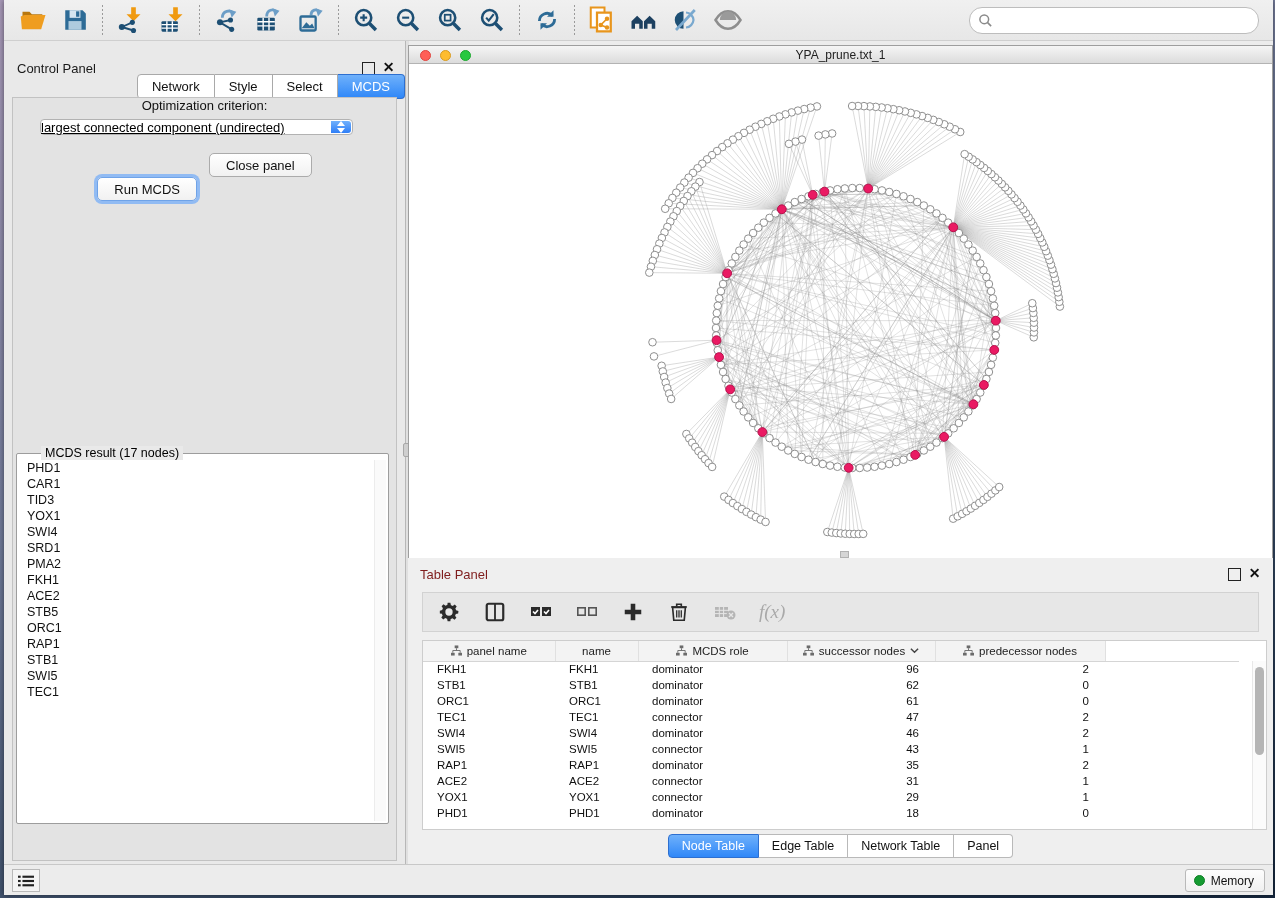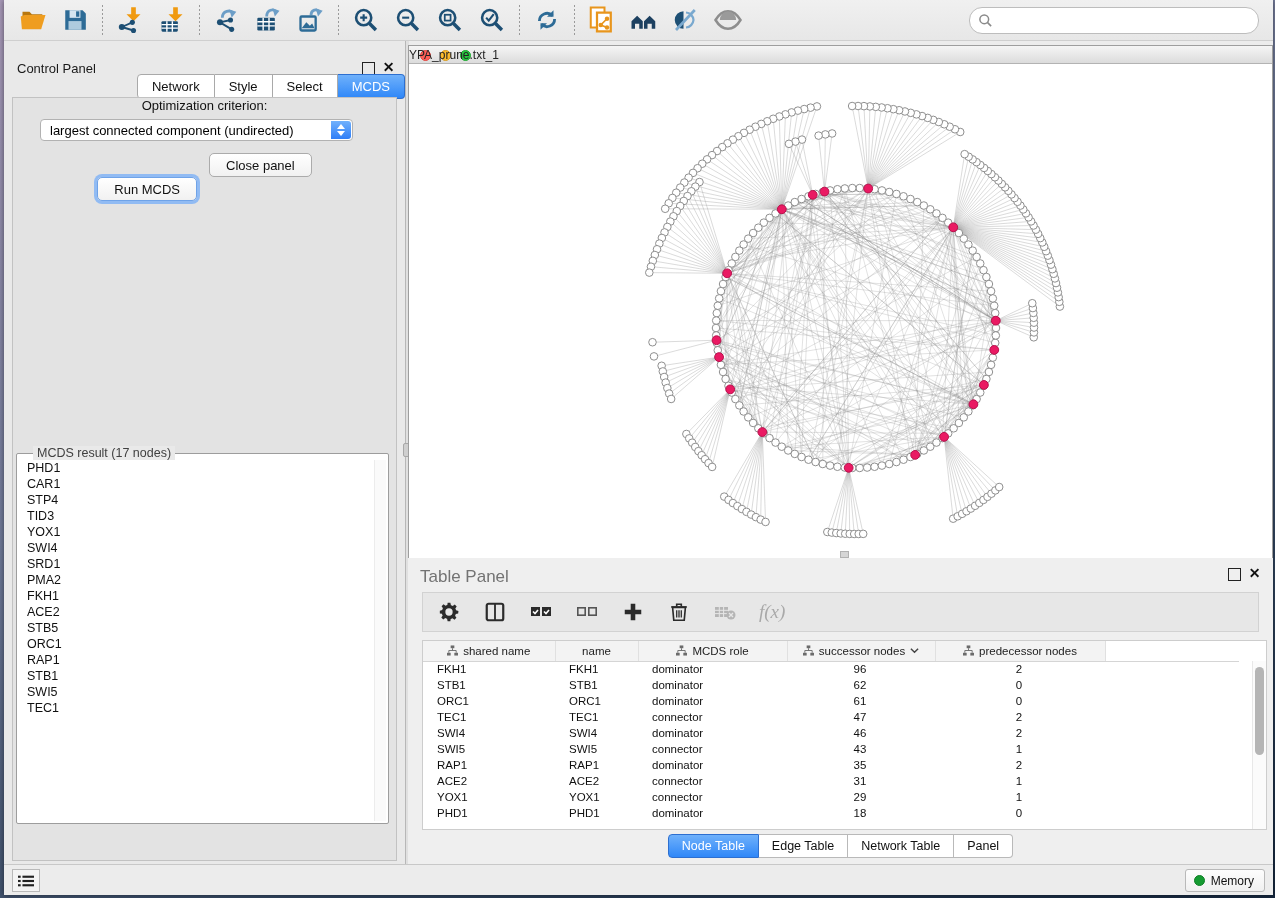--- a/index.html
+++ b/index.html
@@ -32,75 +32,75 @@
   .cp-close { right:10px; font-size:14px; font-weight:bold; color:#111; line-height:11px; text-align:center; }
   .seg-tabs { position:absolute; top:33px; left:0; width:100%; display:flex; justify-content:flex-end; }
   .seg-tab { font-size:13px; padding:4px 14px; background:#fff; border:1px solid #a9a9a9;
     border-left-width:0; color:#111; cursor:pointer; }
   .seg-tab:first-child { border-left-width:1px; border-radius:4px 0 0 4px; }
   .seg-tab:last-child { border-radius:0 4px 4px 0; }
   .seg-tab.sel { background:linear-gradient(#6fb1fb,#2f87f8); border-color:#2d6fd0; color:#fff; }
   .cp-inner { position:absolute; left:8px; top:56px; width:385px; height:764px;
     background:#e3e3e3; border:1px solid #c2c2c2; }
   .opt-label { position:absolute; top:57px; width:100%; text-align:center; font-size:13px; color:#111; }
-  .dropdown { position:absolute; left:36px; top:78px; width:313px; height:22px; background:#fff;
+  .dropdown { position:absolute; left:36px; top:78px; width:313px; height:16px; background:#fff;
     border:1px solid #b2b2b2; border-radius:4px; font-size:13px; display:flex; align-items:center;
-    padding-left:9px; cursor:pointer; }
+    cursor:pointer;text-decoration:underline; }
   .dd-stepper { position:absolute; right:1px; top:1px; bottom:1px; width:20px; border-radius:0 3px 3px 0;
     background:linear-gradient(#71b1fc,#2e7ef7); display:flex; flex-direction:column;
     align-items:center; justify-content:center; gap:2px; }
   .dd-stepper .up { width:0; height:0; border-left:4px solid transparent; border-right:4px solid transparent; border-bottom:5px solid #fff; }
   .dd-stepper .down { width:0; height:0; border-left:4px solid transparent; border-right:4px solid transparent; border-top:5px solid #fff; }
   .cp-btnrow { position:absolute; top:112px; left:0; width:100%; display:flex; justify-content:center; gap:12px; }
   .mac-btn { height:24px; padding:0 16px; background:linear-gradient(#ffffff,#f1f1f1);
     border:1px solid #ababab; border-radius:5px; font-size:13px; color:#111; cursor:pointer; }
   .mac-btn.focus { box-shadow:0 0 0 3px rgba(110,170,250,.7); border-color:#6fa3e8;margin-top:24px; }
   .mcds-fieldset { position:absolute; left:12px; top:412px; width:373px; height:371px;
     border:1px solid #9d9d9d; border-radius:2px; background:#fff; }
-  .mcds-legend { position:absolute; left:16px; top:-8px; background:#e9e9e9; padding:0 4px;
-    font-size:12.5px; color:#404040; }
+  .mcds-legend { position:absolute; left:24px; top:-8px; background:#e9e9e9; padding:0 4px;
+    font-size:12.5px; color:#000000; }
   .mcds-list { position:absolute; left:2px; top:6px; right:15px; bottom:2px; overflow:hidden;
     font-size:12.5px; color:#111; padding-left:8px; line-height:16px; background:#fff; }
   .mcds-scroll { position:absolute; right:2px; top:6px; bottom:2px; width:12px; background:#fafafa; border-left:1px solid #ececec; }
 
   
   .v-divider { position:absolute; left:401px; top:41px; width:4px; height:823px; background:#e0e0e0; border-left:1px solid #b7b7b7; }
   .v-handle { position:absolute; left:-3px; top:402px; width:8px; height:14px; background:#cfcfcf; border:1px solid #a8a8a8; border-radius:2px; }
 
   
   .net-window { position:absolute; left:404px; top:45px; width:865px; height:513px;
     background:#fff; border:1px solid #9e9e9e; }
   .net-titlebar { position:absolute; left:0; top:0; width:100%; height:18px;
     background:linear-gradient(#f5f5f5,#dcdcdc); border-bottom:1px solid #b3b3b3; }
   .traffic { position:absolute; top:4px; width:11px; height:11px; border-radius:50%; cursor:pointer; }
   .t-red { left:11px; background:#ff5f57; border:.5px solid #e0443e; }
   .t-yellow { left:31px; background:#febc2e; border:.5px solid #d89b20; }
   .t-green { left:51px; background:#28c840; border:.5px solid #1ca72e; }
-  .net-title { position:absolute; top:2px; width:100%; text-align:left; font-size:12px; color:#222; }
+  .net-title { position:absolute; top:2px; width:100%; text-align:center; font-size:12px; color:#222; }
   .net-canvas { position:absolute; left:0; top:18px; width:863px; height:494px; background:#fff; }
   .net-splitter { position:absolute; left:431px; bottom:-1px; width:9px; height:7px;
     background:#d6d6d6; border:1px solid #b2b2b2; }
 
   
   .table-panel { position:absolute; left:404px; top:558px; width:865px; height:306px; background:#efefef; }
-  .tp-title { position:absolute; left:12px; top:9px; font-size:17px; color:#737373; }
+  .tp-title { position:absolute; left:12px; top:9px; font-size:13px; color:#7f1d1d; }
   .tp-float { right:32px; top:10px; }
   .tp-close { right:12px; top:10px; }
   .tp-toolbar { position:absolute; left:14px; top:34px; width:837px; height:40px;
     background:#e7e7e7; border:1px solid #d2d2d2; display:flex; align-items:center; padding-left:14px; gap:22px; }
   .tpt-icon { width:24px; height:24px; display:flex; align-items:center; justify-content:center; cursor:pointer; }
   .fx { font-family:"Liberation Serif", serif; font-style:italic; font-size:19px; color:#a9a9a9; }
   .tbl-wrap { position:absolute; left:14px; top:82px; width:845px; height:190px;
     background:#fff; border:1px solid #cdcdcd; }
   table.node-table { border-collapse:collapse; table-layout:fixed; width:816px; }
   .node-table th { height:20px; background:#f3f3f3; border-right:1px solid #e0e0e0; border-bottom:1px solid #d5d5d5;
     font-size:11.5px; font-weight:normal; color:#222; }
   .th-inner { display:flex; align-items:center; justify-content:center; gap:5px; }
   .node-table td { height:16px; font-size:11.5px; color:#111; padding:0 14px; white-space:nowrap; overflow:hidden; }
-  .node-table td.num { text-align:center; padding-right:16px; }
+  .node-table td.num { text-align:right; padding-right:16px; }
   .tbl-scroll { position:absolute; right:0; top:20px; bottom:0; width:14px; background:#fbfbfb; border-left:1px solid #e8e8e8; }
   .tbl-thumb { position:absolute; left:2px; top:6px; width:9px; height:88px; background:#b5b5b5; border-radius:5px; }
   .tp-tabs { position:absolute; top:276px; left:0; width:100%; display:flex; justify-content:center; }
   .tp-tab { font-size:12.5px; padding:4px 13px; background:#fff; border:1px solid #b9b9b9; border-left-width:0; color:#111; cursor:pointer; }
   .tp-tab:first-child { border-left-width:1px; border-radius:4px 0 0 4px; }
   .tp-tab:last-child { border-radius:0 4px 4px 0; }
   .tp-tab.sel { background:linear-gradient(#6fb1fb,#2f87f8); border-color:#2d6fd0; color:#fff;text-align:right; }
 
   
   .status-bar { position:absolute; left:0; top:864px; width:100%; height:23px;
@@ -284,21 +284,20 @@
     </div>
     <div class="cp-btnrow">
       <button class="mac-btn focus">Run MCDS</button>
       <button class="mac-btn">Close panel</button>
     </div>
     <div class="mcds-fieldset">
       <span class="mcds-legend">MCDS result (17 nodes)</span>
       <div class="mcds-list">
           <div>PHD1</div>
           <div>CAR1</div>
-          <div>STP4</div>
           <div>TID3</div>
           <div>YOX1</div>
           <div>SWI4</div>
           <div>SRD1</div>
           <div>PMA2</div>
           <div>FKH1</div>
           <div>ACE2</div>
           <div>STB5</div>
           <div>ORC1</div>
           <div>RAP1</div>
@@ -1173,21 +1172,21 @@
               <th style="width: 132px;">
                 <span class="th-inner">
                   <svg width="11" height="11" viewBox="0 0 12 12">
                     <g fill="#6b6b6b">
                       <rect x="4" y="0.5" width="4" height="3"></rect>
                       <rect x="0" y="8.5" width="4" height="3"></rect>
                       <rect x="8" y="8.5" width="4" height="3"></rect>
                     </g>
                     <path d="M6 3.5v2.5M2 8.5V6h8v2.5" stroke="#6b6b6b" fill="none"></path>
                   </svg>
-                  <span>shared name</span>
+                  <span>panel name</span>
                 </span>
               </th>
               <th style="width: 83px;">
                 <span class="th-inner">
                   <span>name</span>
                 </span>
               </th>
               <th style="width: 149px;">
                 <span class="th-inner">
                   <svg width="11" height="11" viewBox="0 0 12 12">

